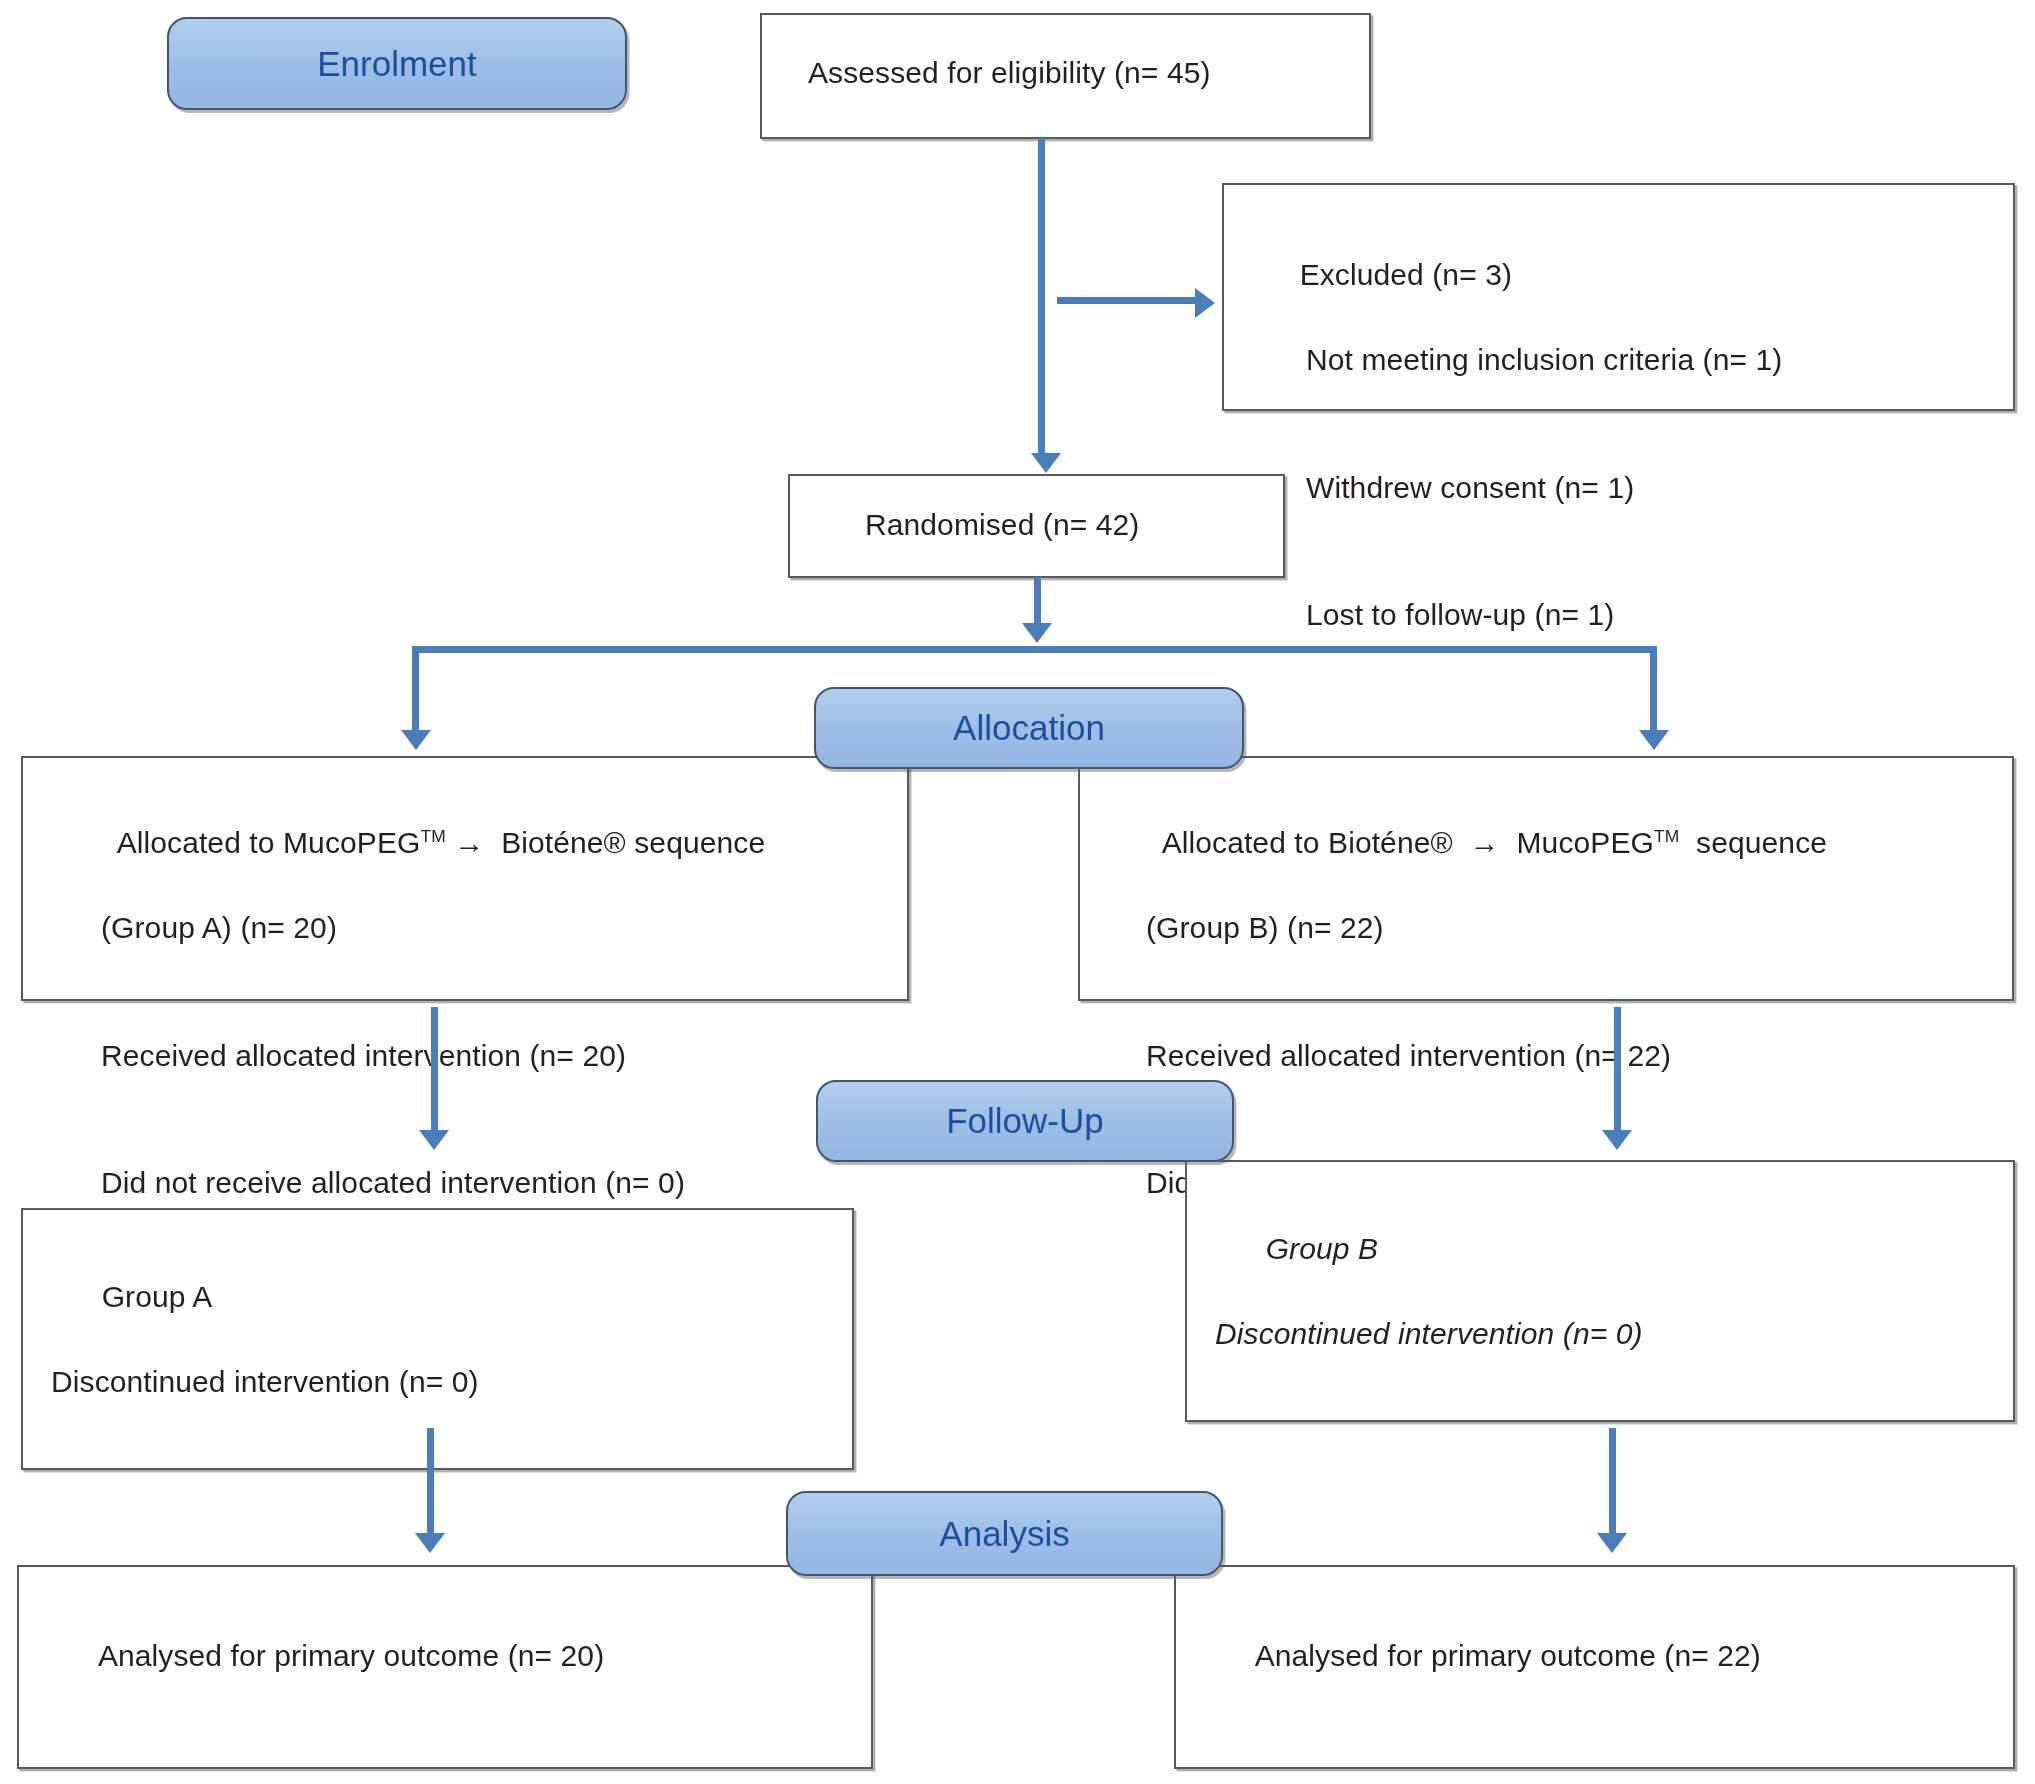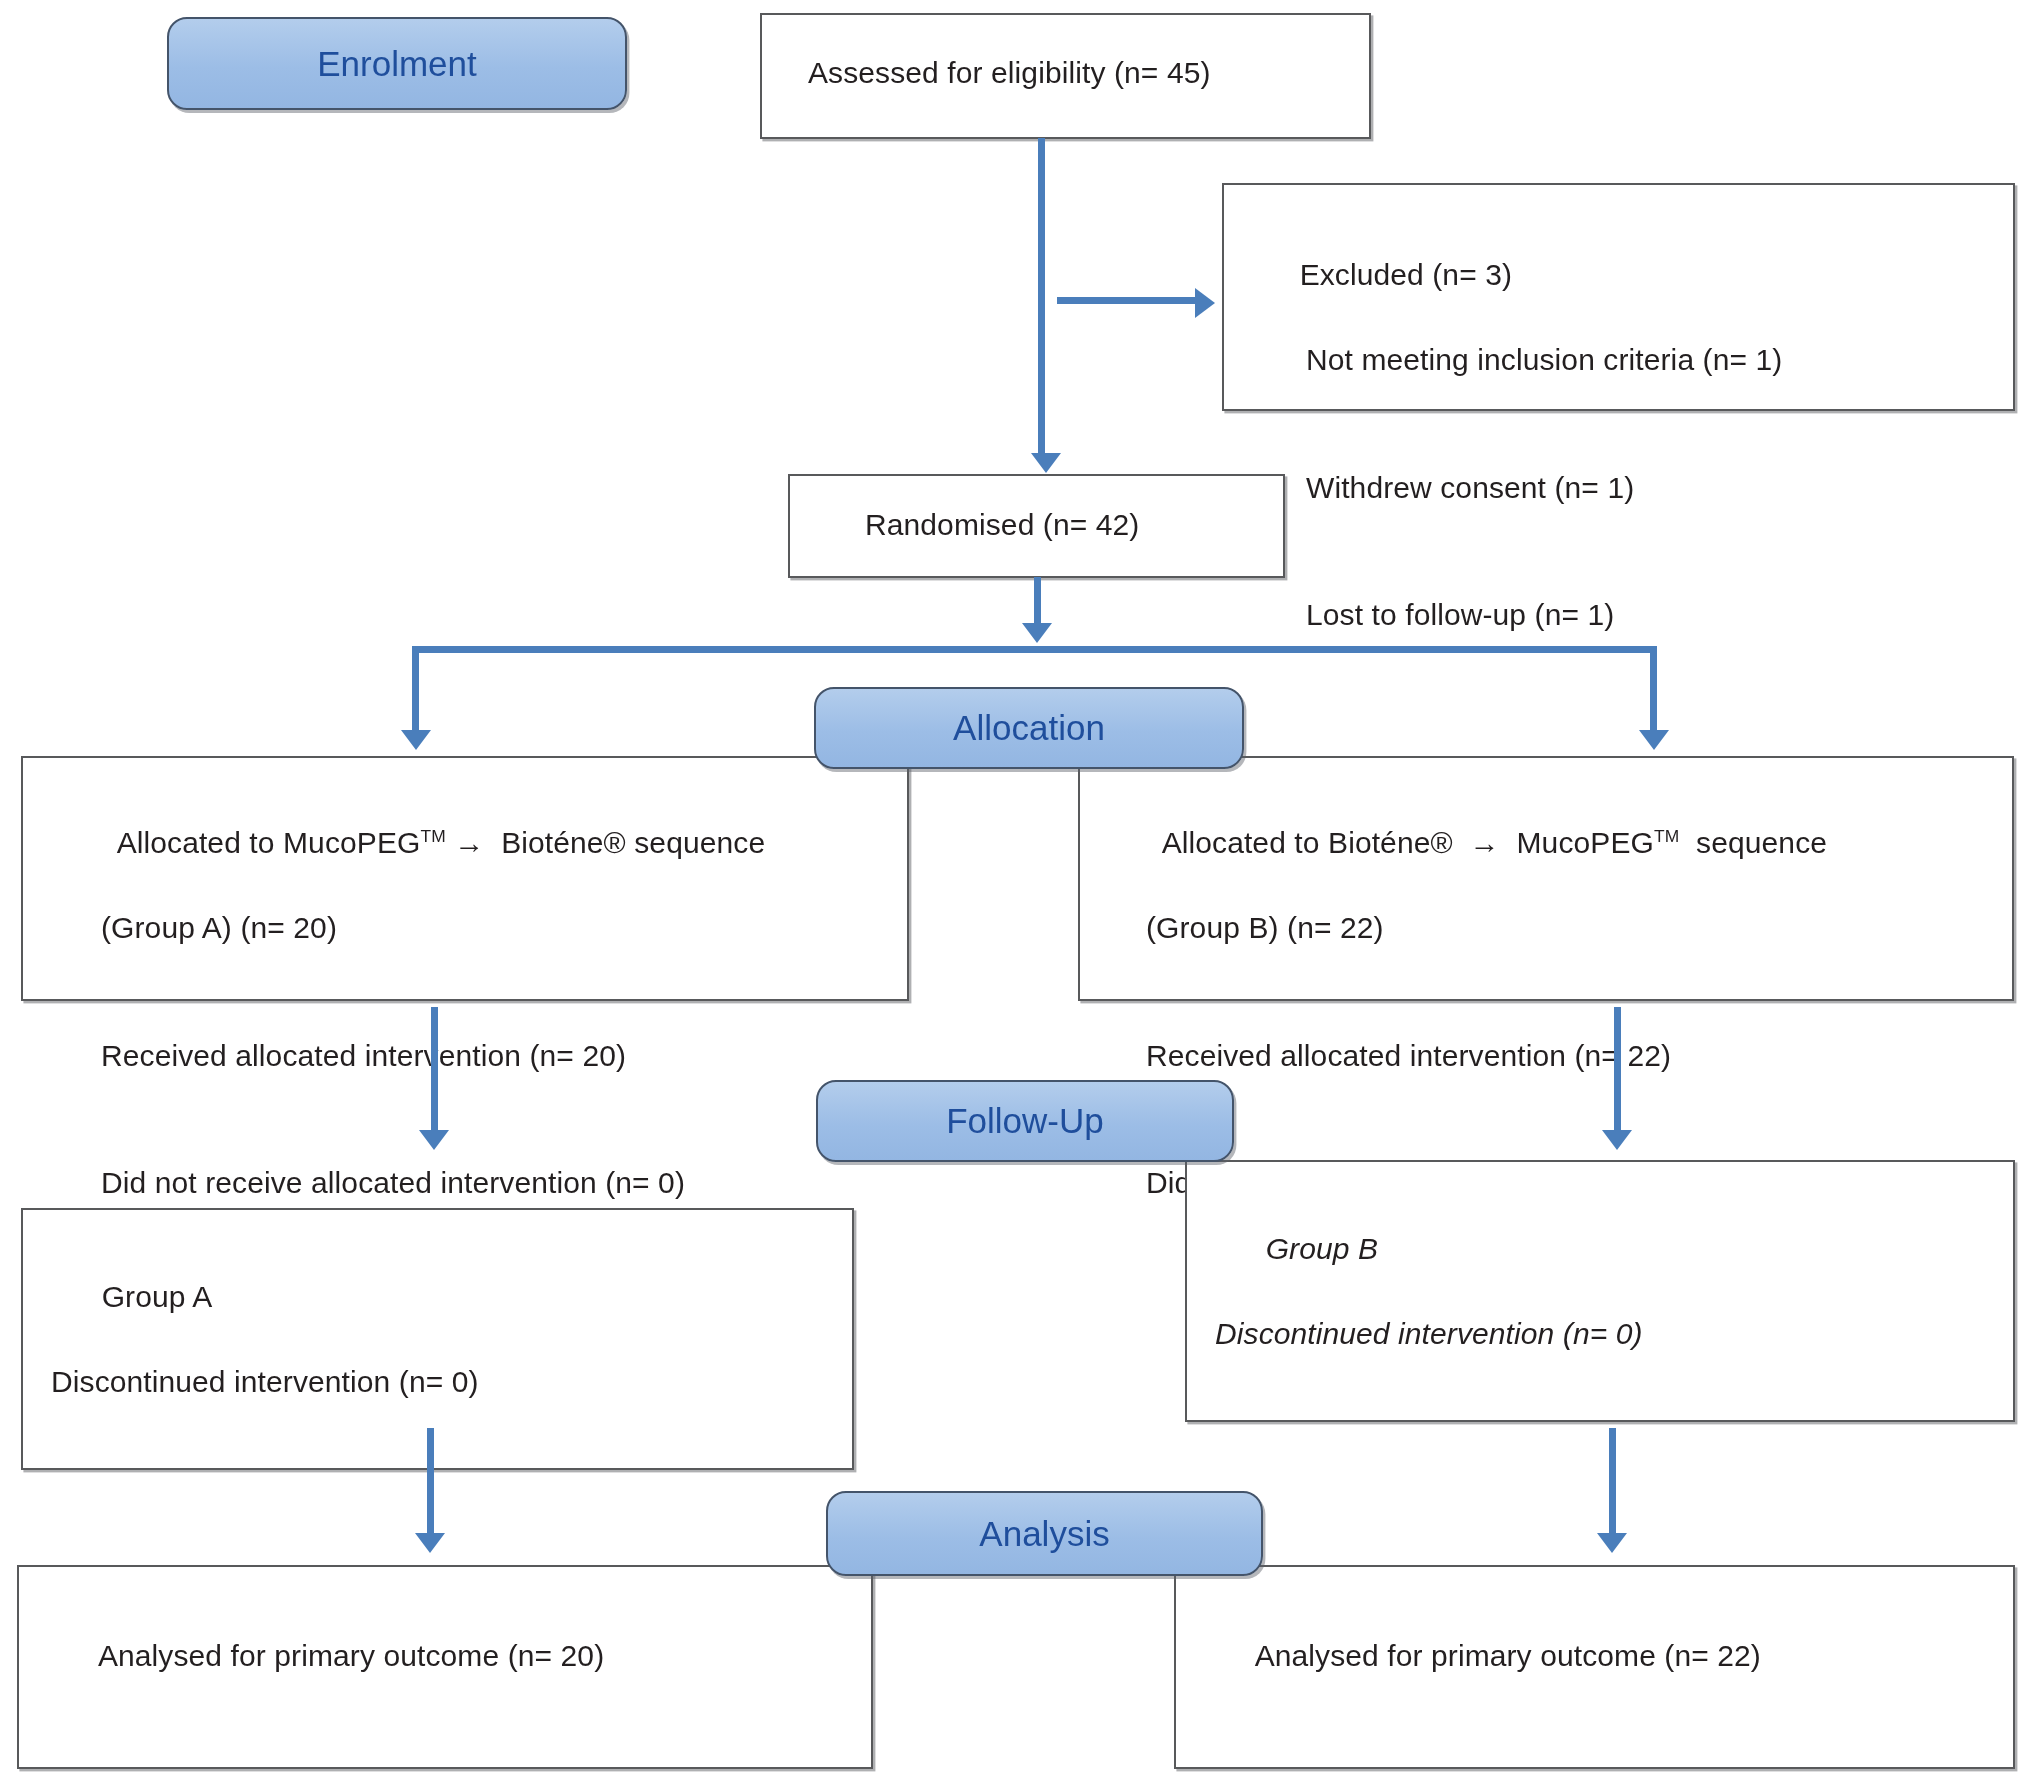--- a/index.html
+++ b/index.html
@@ -176,21 +176,21 @@
       <span style="display:block;">Lost to follow-up for primary outcome (n= 0):</span>
     </div>
   </div>
 
   <div class="vline" style="left:427px; top:1428px; height:108px;"></div>
   <div class="arrow-down" style="left:415px; top:1533px;"></div>
 
   <div class="vline" style="left:1609px; top:1428px; height:108px;"></div>
   <div class="arrow-down" style="left:1597px; top:1533px;"></div>
 
-  <div class="pill" style="left:786px; top:1491px; width:437px; height:85px;margin-left:40px;">
+  <div class="pill" style="left:786px; top:1491px; width:437px; height:85px;">
     <span>Analysis</span>
   </div>
 
   <div class="box" style="left:17.3px; top:1565px; width:856px; height:204px;">
     <div class="box-text" style="left:28px; top:25px;">
       <span>Analysed for primary outcome (n= 20)</span>
       <span style="display:block; height:46px;"></span>
       
     </div>
   </div>

